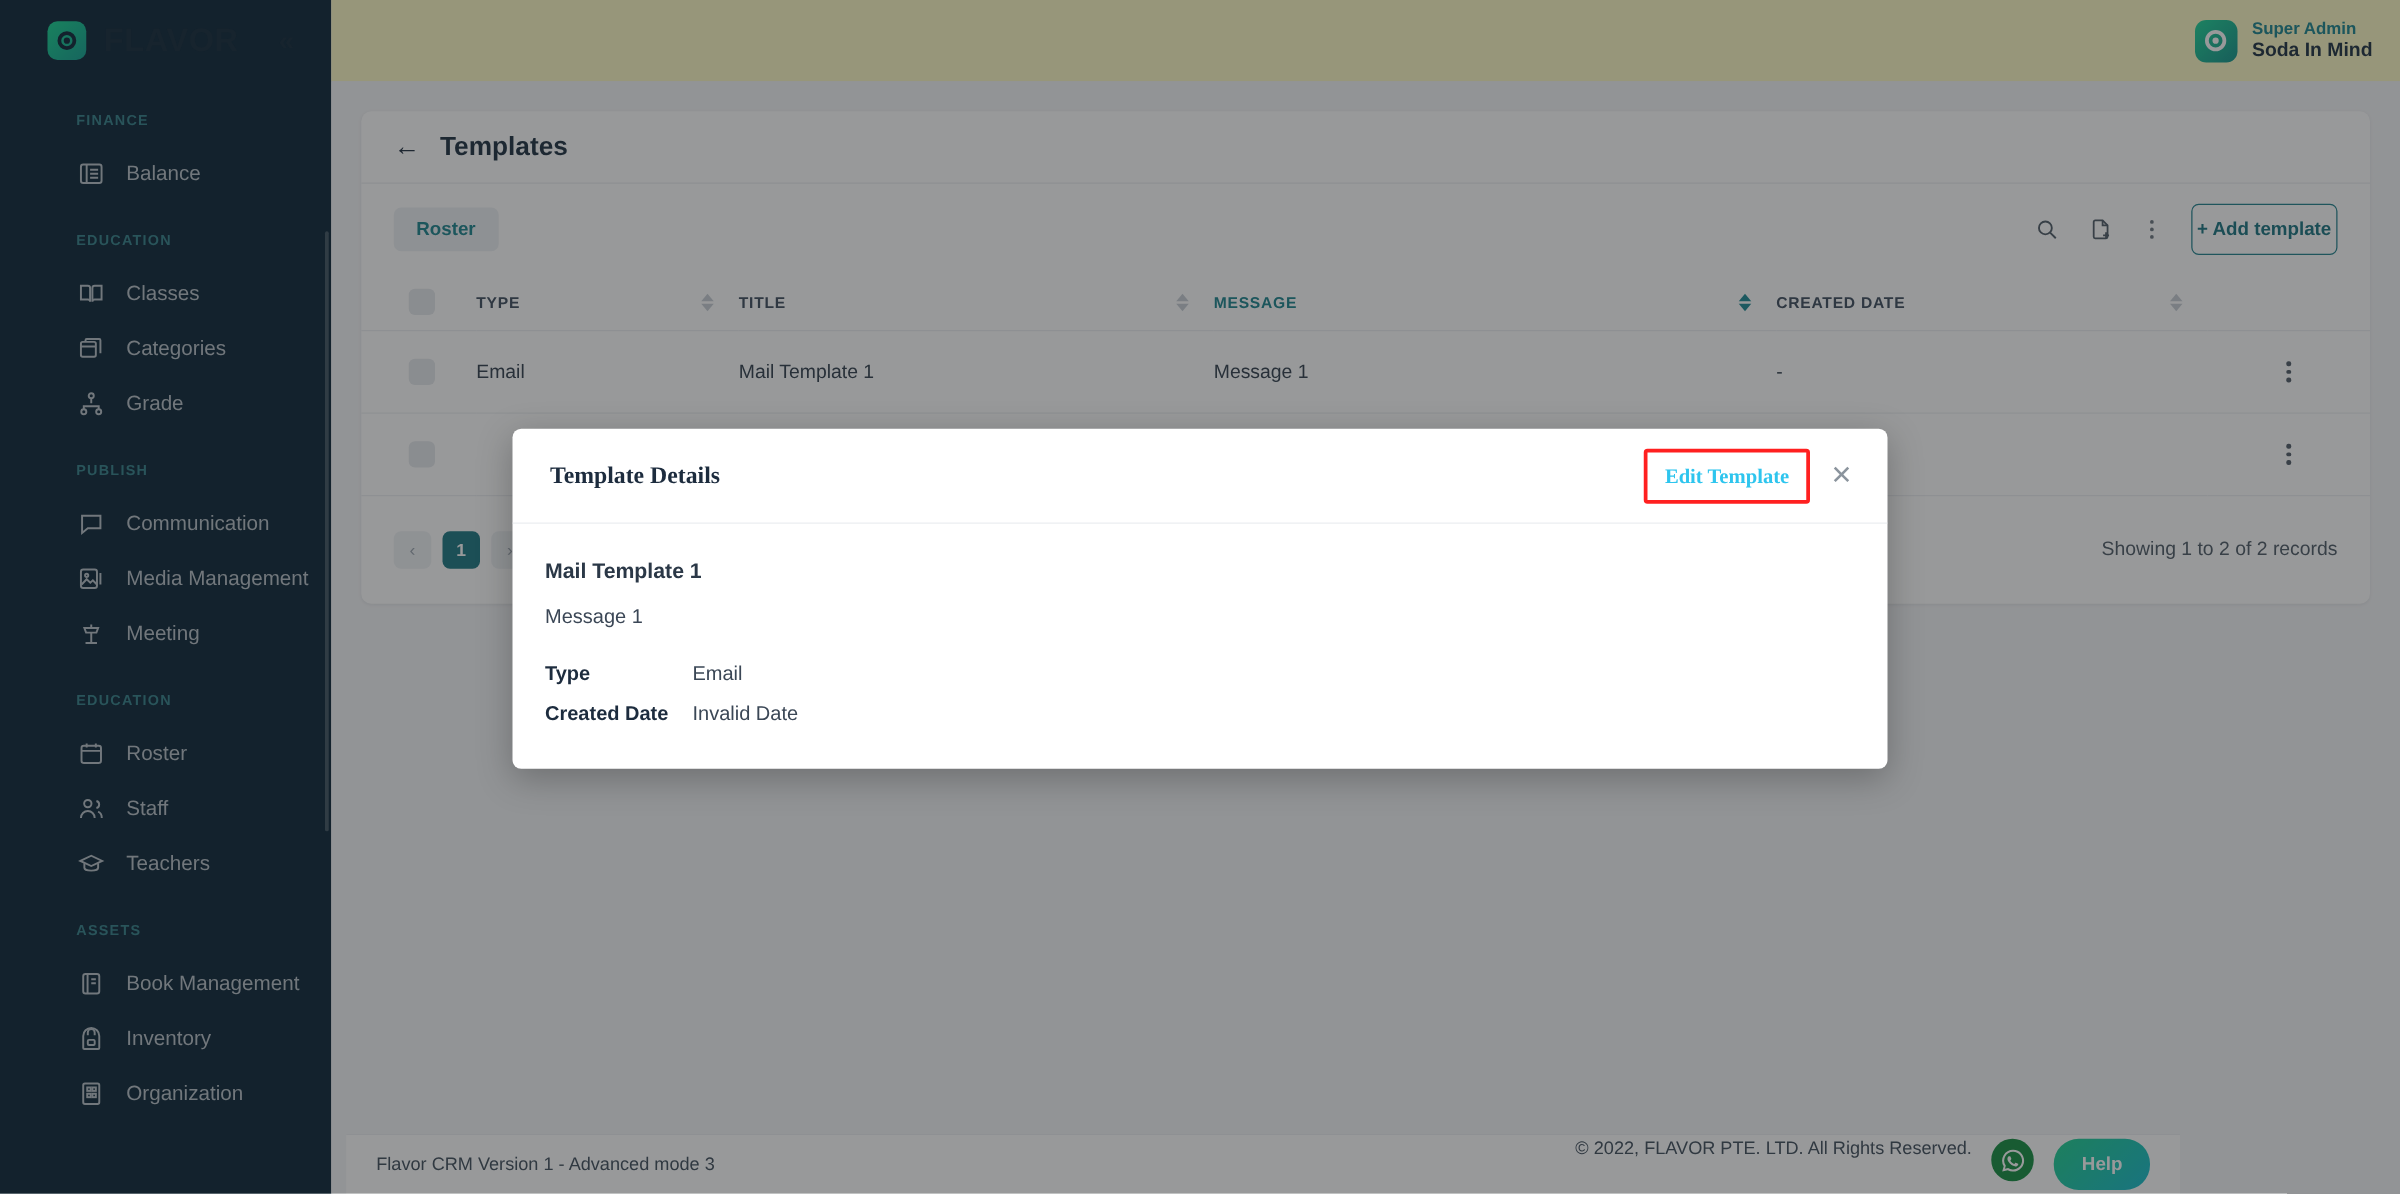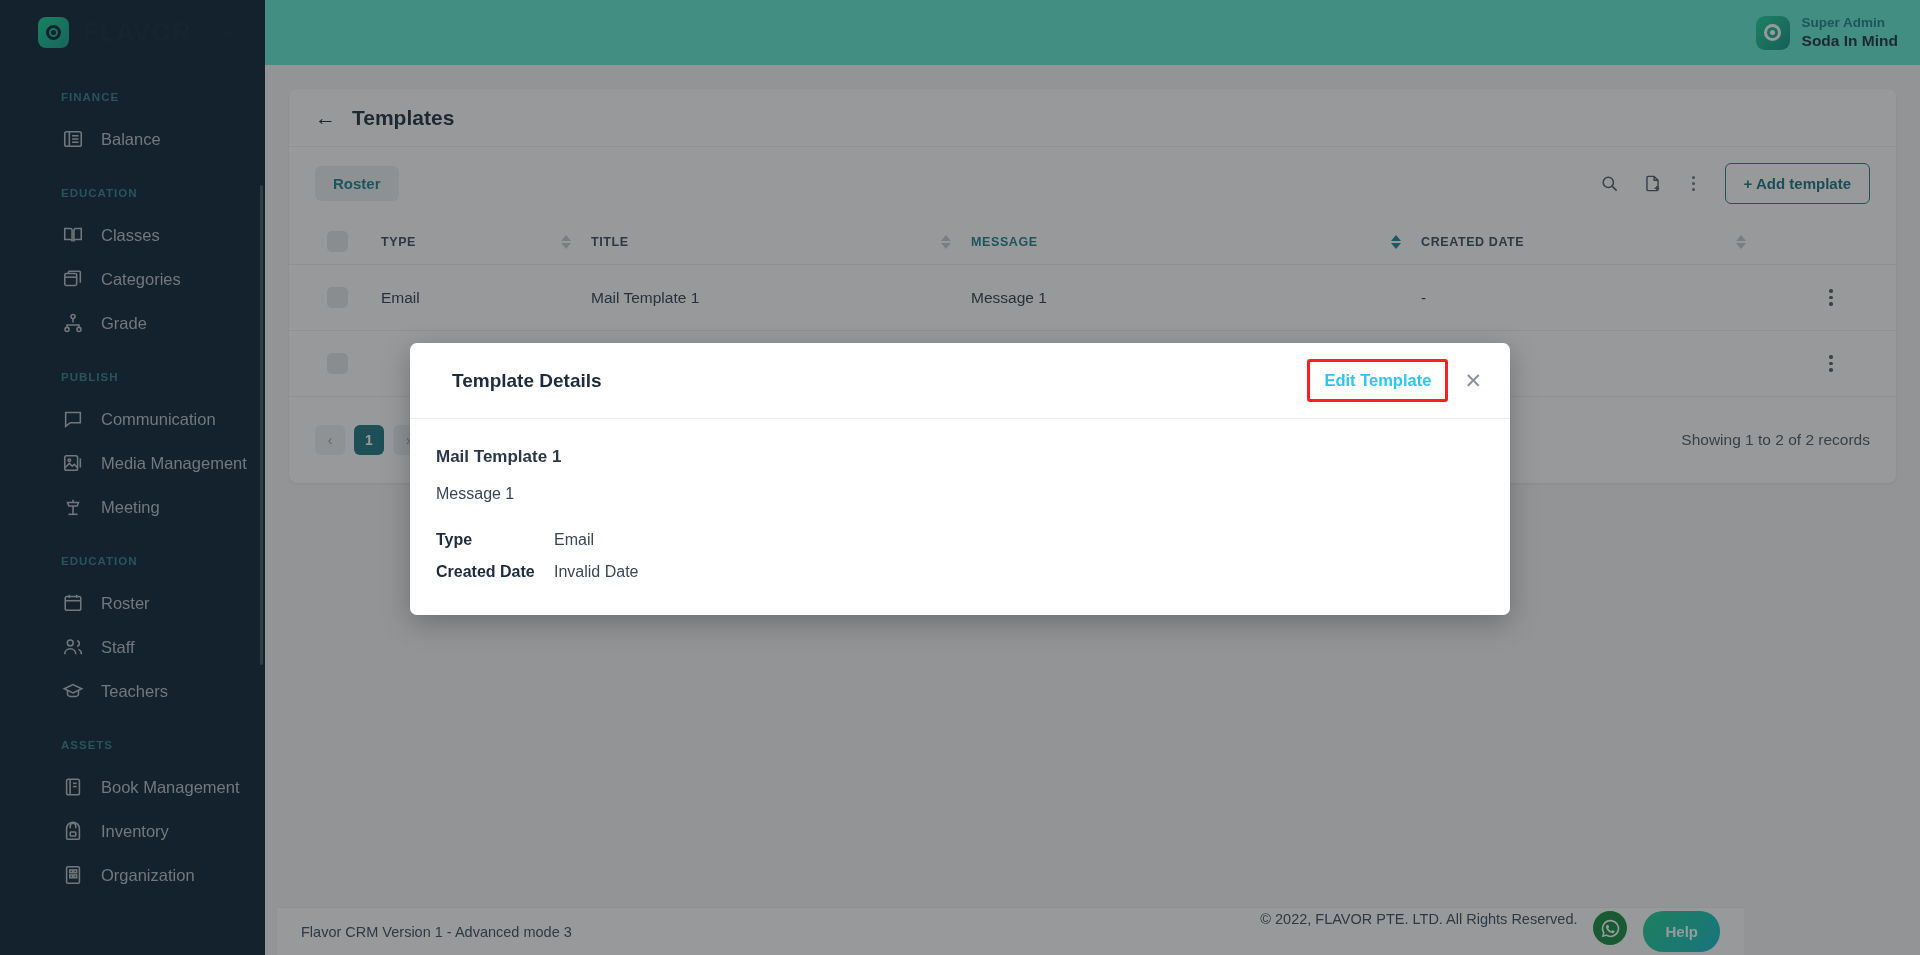--- a/index.html
+++ b/index.html
@@ -64,21 +64,21 @@
   .nav-scrollbar {
     position: absolute; right: 2px; top: 120px;
     width: 3px; height: 480px; border-radius: 2px;
     background: rgba(255,255,255,.22);
   }
 
   
   .topbar {
     position: absolute; left: 265px; top: 0;
     width: 1655px; height: 65px;
-    background: #5eead4;
+    background: #fef9c3;
     display: flex; align-items: center; justify-content: flex-end;
     padding-right: 22px;
   }
   .user-box { display: flex; align-items: center; gap: 12px; cursor: pointer; }
   .user-avatar {
     width: 34px; height: 34px; border-radius: 9px;
     background: linear-gradient(135deg, #16d394 0%, #0e8f87 100%);
     display: flex; align-items: center; justify-content: center; flex: none;
   }
   .user-avatar .ring {
@@ -121,21 +121,21 @@
     padding: 9px 18px; border-radius: 6px; cursor: pointer;
   }
   .toolbar-right { display: flex; align-items: center; gap: 24px; }
   .tool-ico { color: #4a5763; cursor: pointer; display: block; }
   .tool-ico svg { display:block; width:19px; height:19px; }
   .kebab { display:flex; flex-direction:column; gap:3px; cursor:pointer; padding: 3px 6px;}
   .kebab i { width:3px; height:3px; border-radius:50%; background:#69737d; display:block;}
   .btn-outline {
     border: 1px solid #1b7f8b; color: #14707d;
     background: #fff; font-weight: 700; font-size: 15px;
-    padding: 11px 18px; border-radius: 6px; cursor: pointer;
+    padding: 11px 4px; border-radius: 6px; cursor: pointer;
     white-space: nowrap;
   }
 
   
   table { width: 100%; border-collapse: collapse; table-layout: fixed; }
   thead th {
     font-size: 12.5px; letter-spacing: .6px; font-weight: 700;
     color: #39485a; text-align: left;
     padding: 12px 0 12px 0; text-transform: uppercase;
     border-bottom: 1px solid #edeff2;
@@ -210,22 +210,23 @@
     position: absolute; left: 410px; top: 343px;
     width: 1100px;
     background: #fff; border-radius: 7px;
     z-index: 60;
     box-shadow: 0 8px 28px rgba(0,0,0,.25);
     overflow: hidden;
   }
   .modal-head {
     height: 76px; display: flex; align-items: center;
     justify-content: space-between;
-    padding: 0 22px 0 42px;
+    padding: 0 22px 0 30px;
     border-bottom: 1px solid #eceef1;
+    font-family: Liberation Serif, serif;
   }
   .modal-title { font-size: 19px; font-weight: 700; color: #1d2c3e; }
   .modal-head-right { display: flex; align-items: center; gap: 10px; }
   .edit-hl {
     border: 3px solid #ff2020; border-radius: 3px;
     padding: 9px 14px; display: flex; align-items: center;
   }
   .edit-link {
     color: #2ec5ee; font-weight: 700; font-size: 16.5px; cursor: pointer;
     white-space: nowrap;

